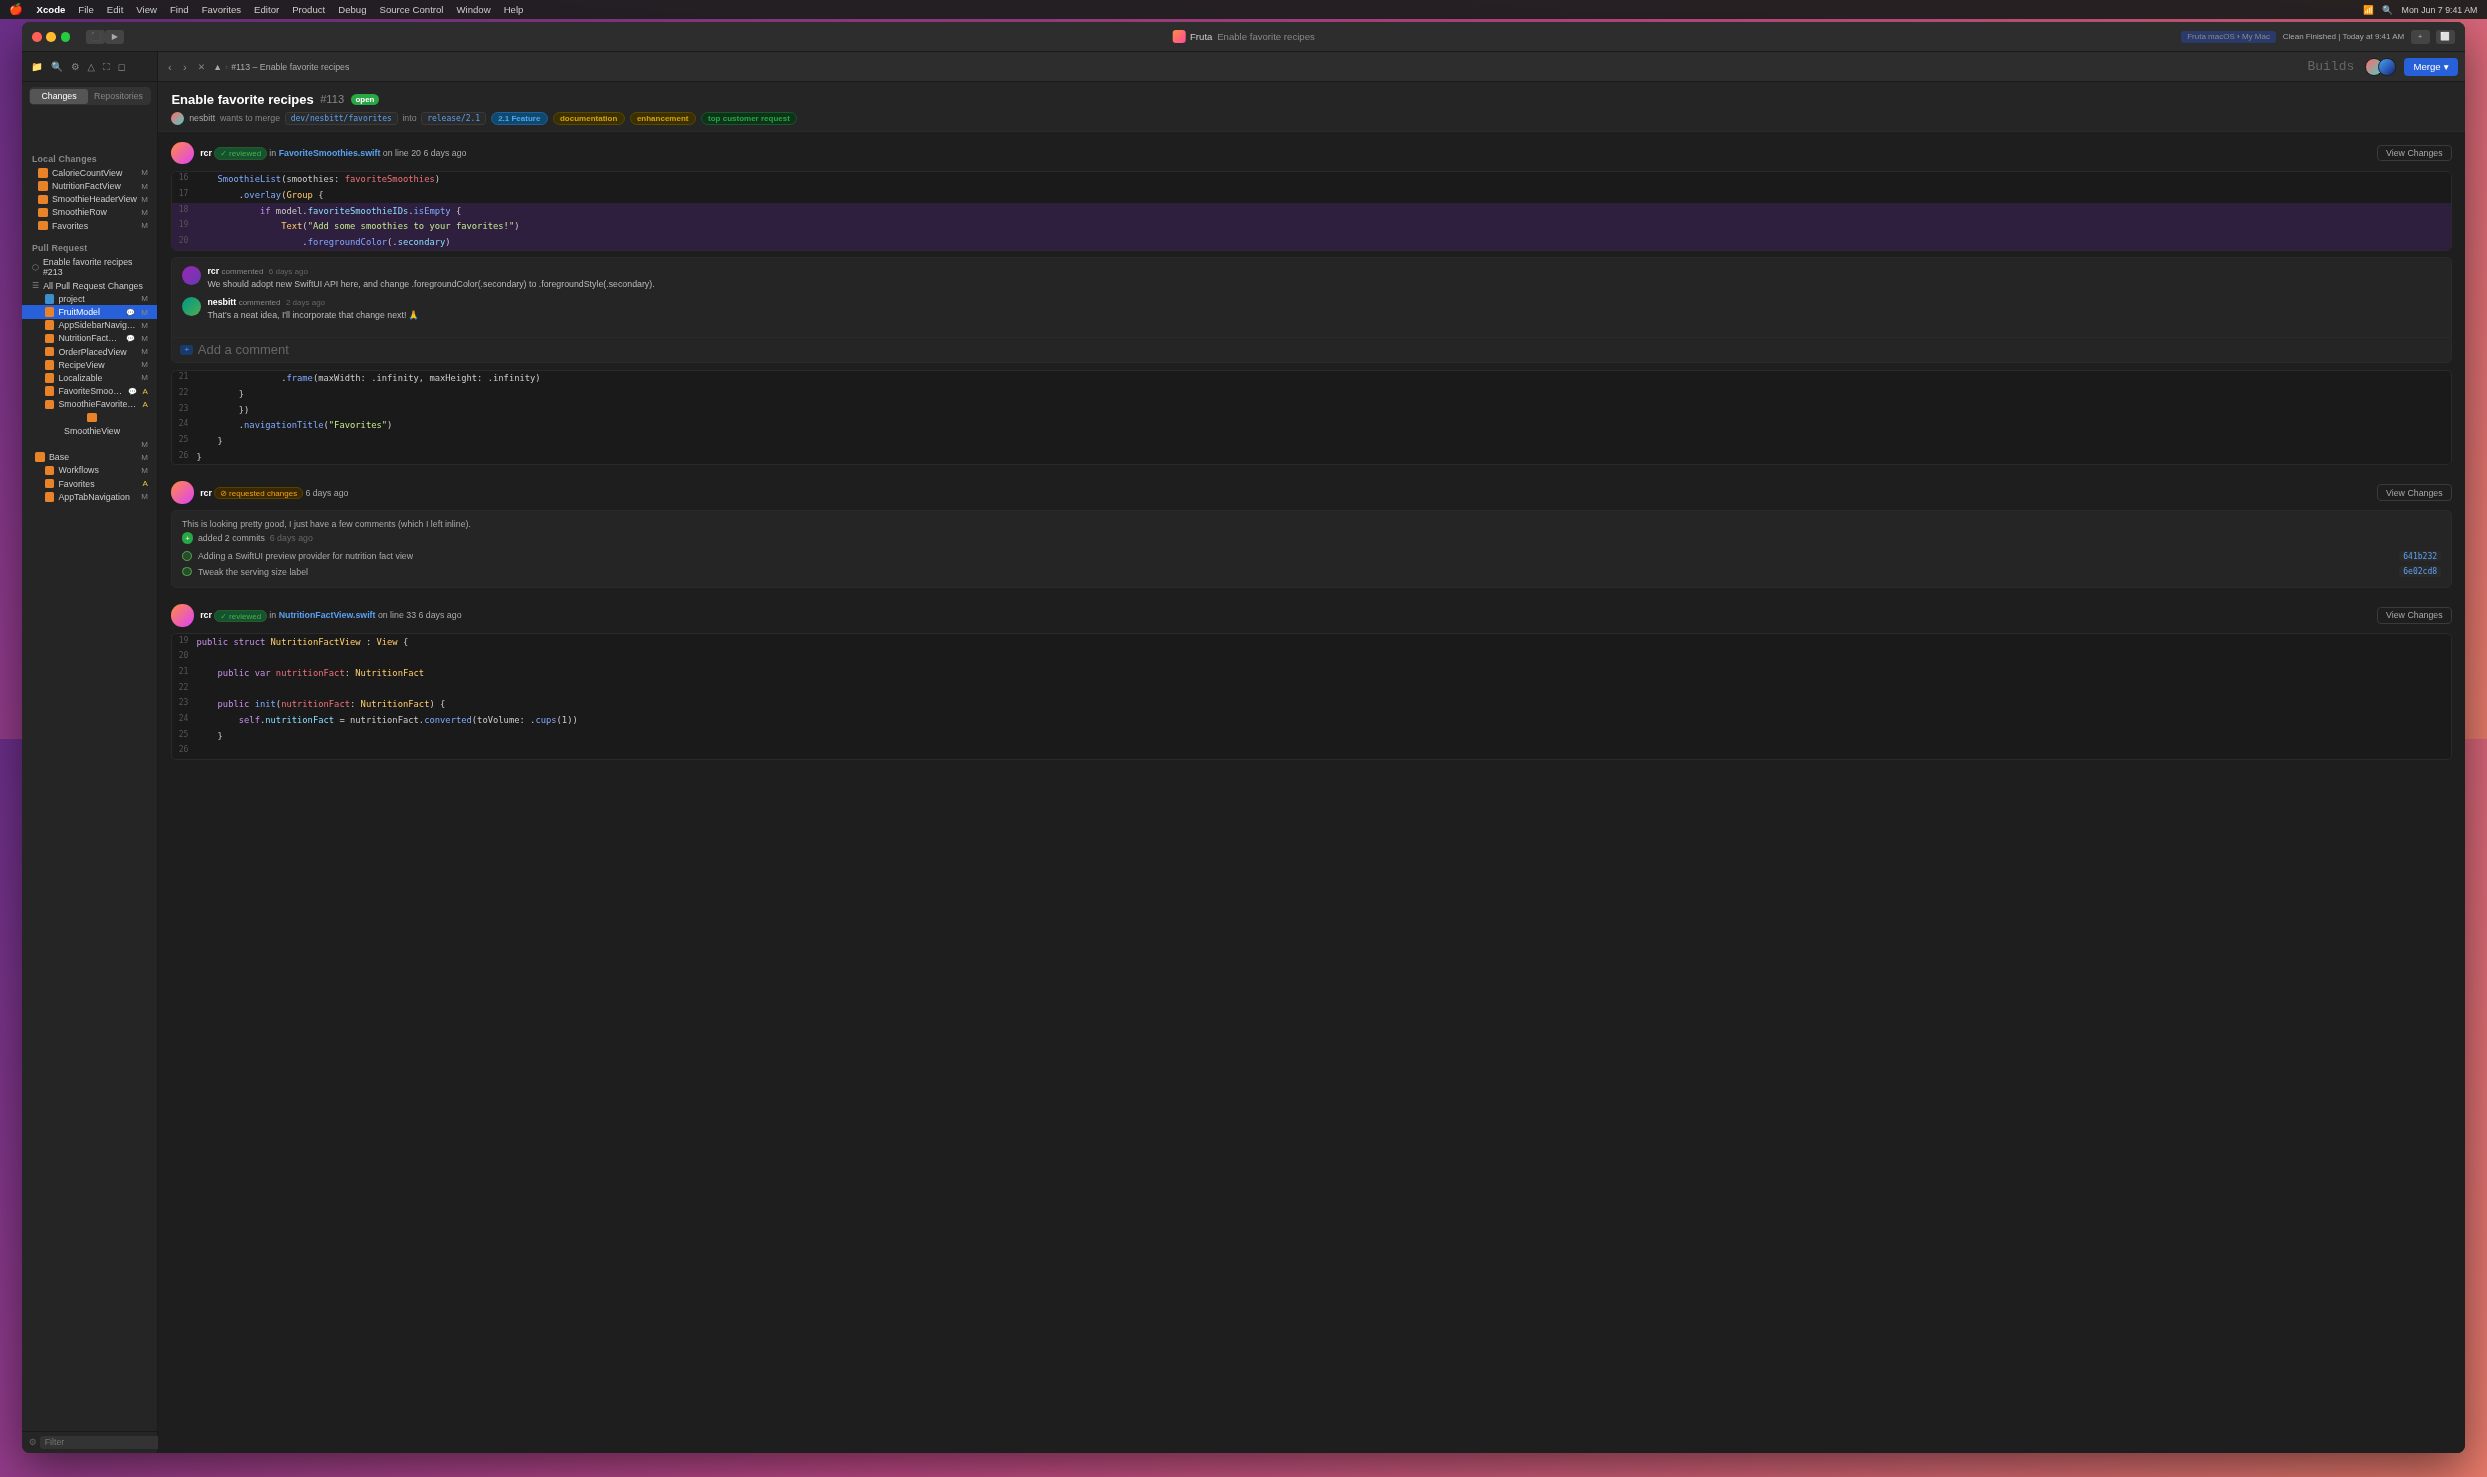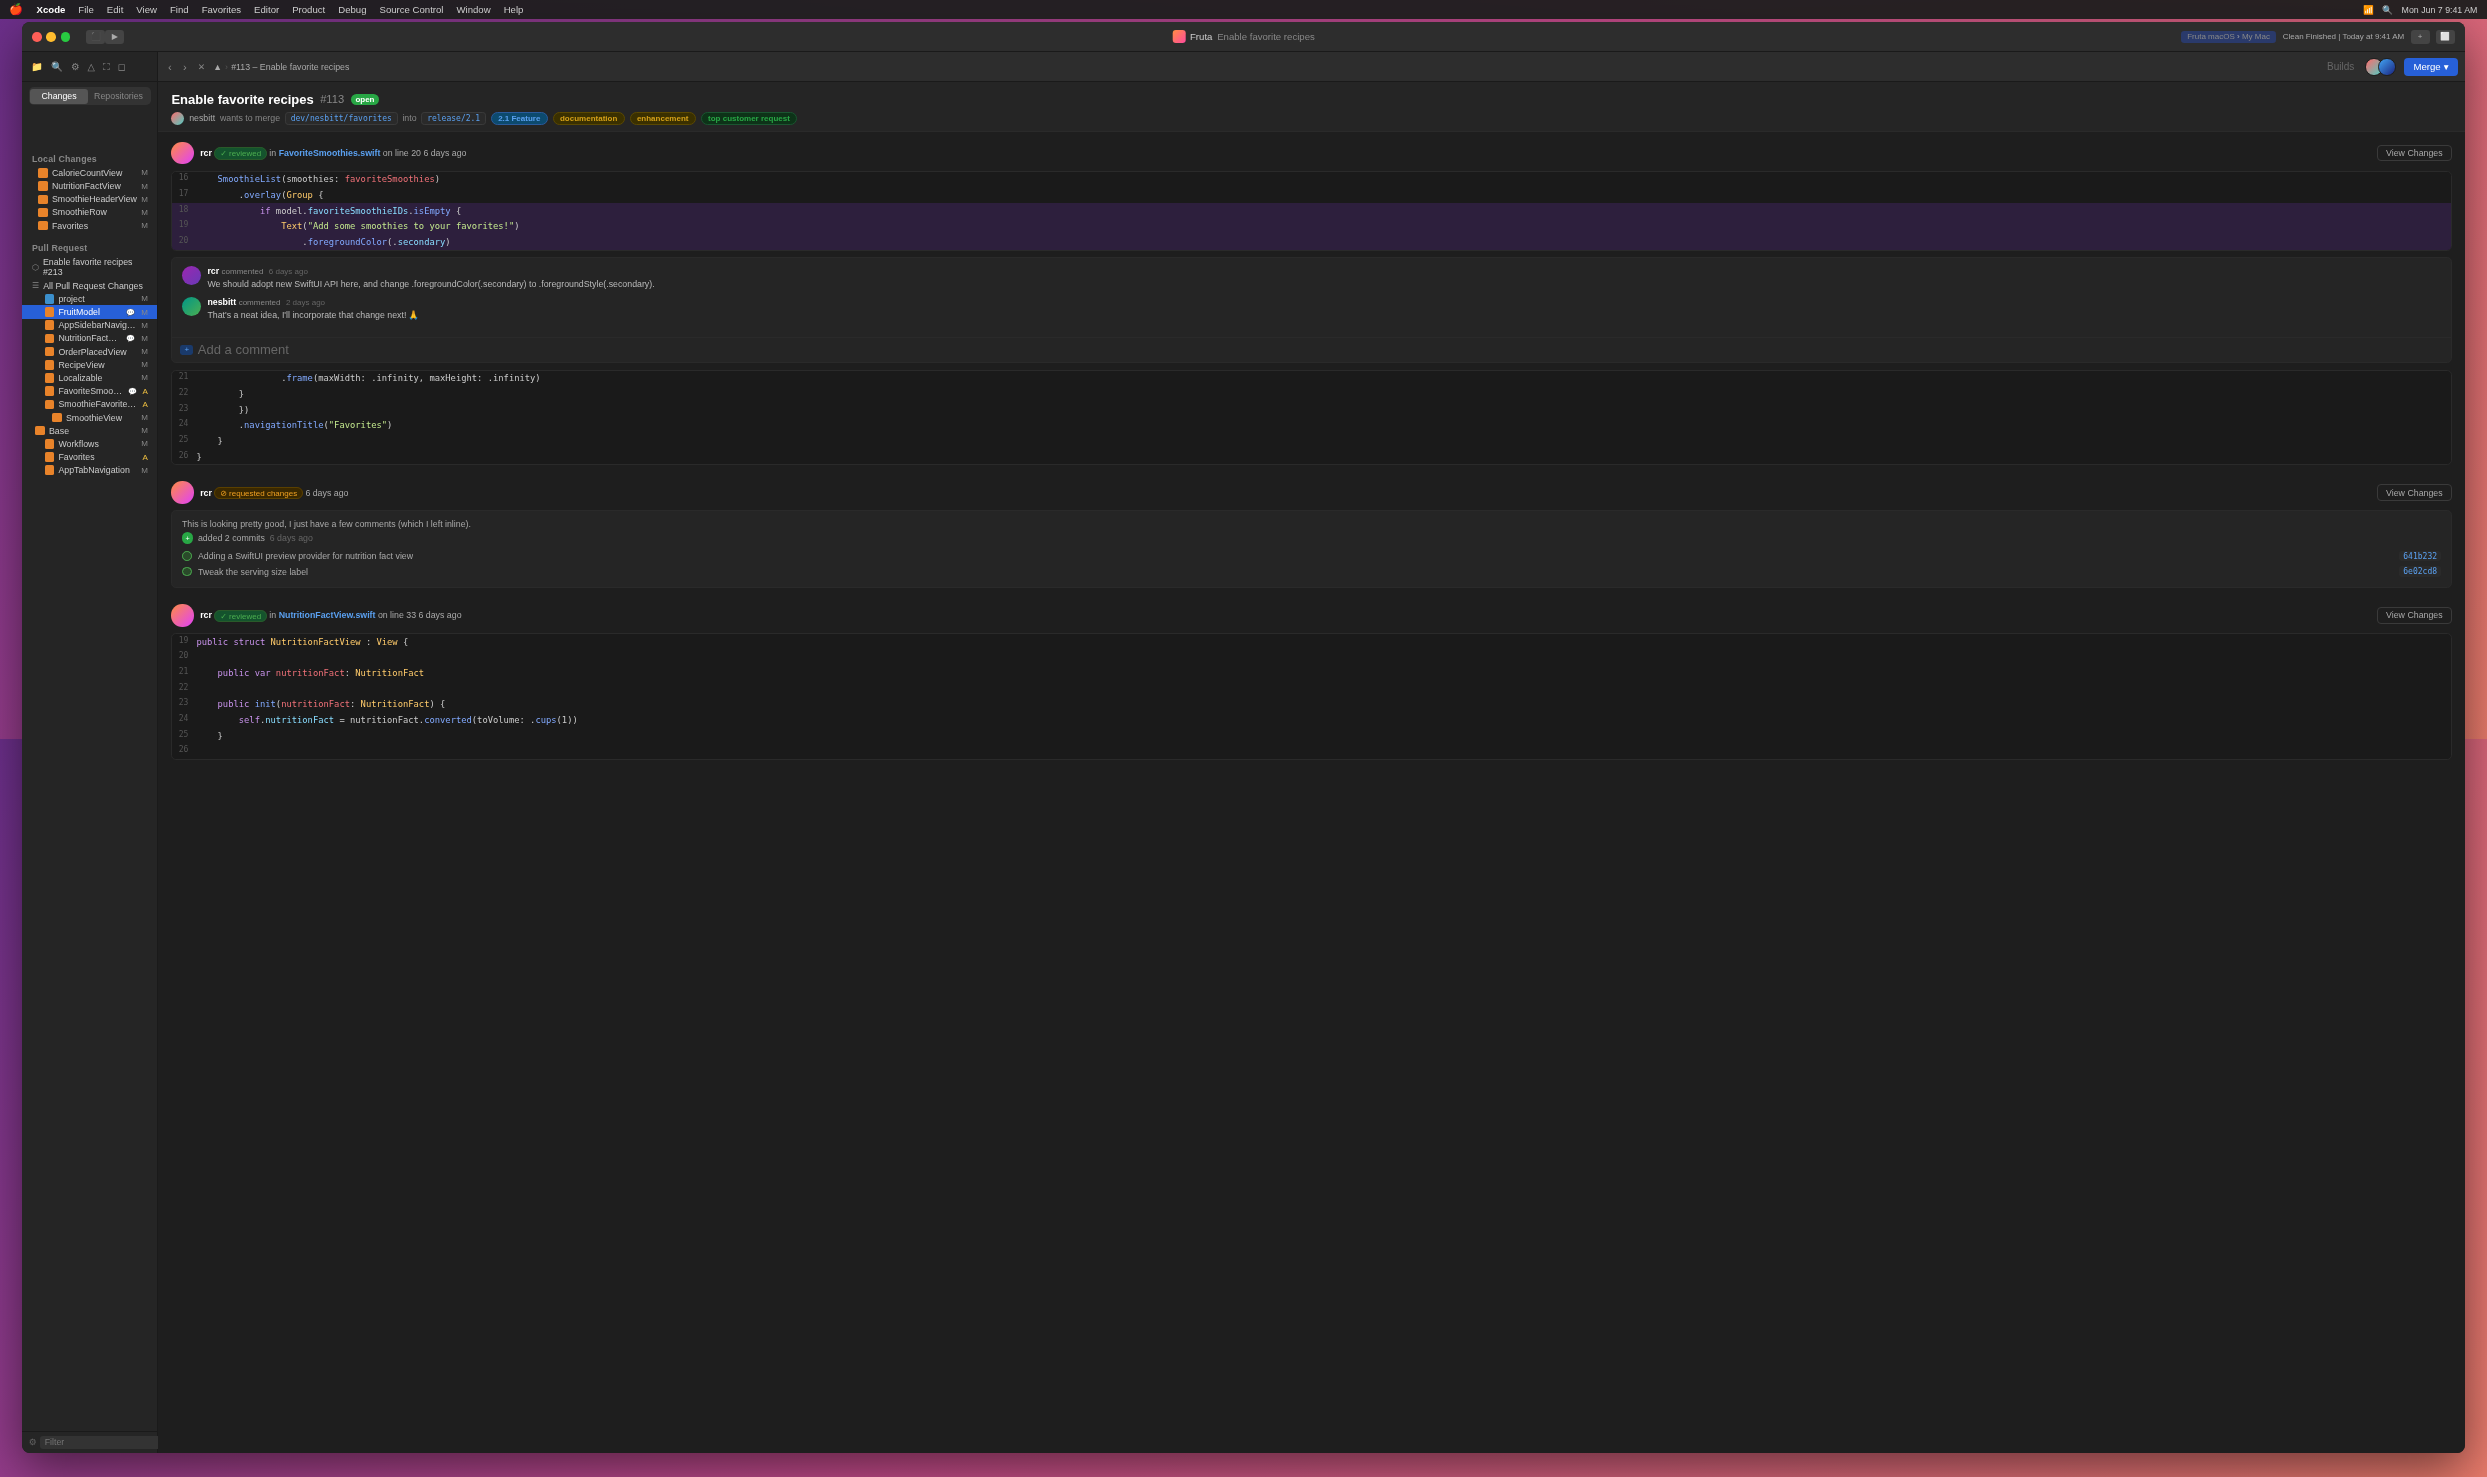--- a/index.html
+++ b/index.html
@@ -821,21 +821,21 @@
           <div class="file-icon icon-orange"></div>
           <span class="file-name">FavoriteSmoothies</span>
           <span style="font-size:7.2px;margin-right:1.6px;">💬</span>
           <span class="file-badge yellow">A</span>
         </div>
         <div class="sidebar-item" style="padding-left:22.4px;">
           <div class="file-icon icon-orange"></div>
           <span class="file-name">SmoothieFavoriteButton</span>
           <span class="file-badge yellow">A</span>
         </div>
-        <div class="sidebar-item" style="padding-left:30px;">
+        <div class="sidebar-item" style="padding-left:14px;flex-direction:column;">
           <div class="file-icon icon-orange"></div>
           <span class="file-name">SmoothieView</span>
           <span class="file-badge">M</span>
         </div>
         <div class="sidebar-item" style="padding-left:13px;">
           <div class="file-icon icon-orange"></div>
           <span class="file-name">Base</span>
           <span class="file-badge">M</span>
         </div>
         <div class="sidebar-item" style="padding-left:22.4px;">
@@ -868,21 +868,21 @@
         <button class="nav-btn">›</button>
         <button class="nav-btn" style="font-size:8.8px;">✕</button>
         <div class="breadcrumb">
           <span class="breadcrumb-item">▲</span>
           <span class="breadcrumb-sep">›</span>
           <span class="breadcrumb-item">#113 – Enable favorite recipes</span>
         </div>
 
         <div style="margin-left:auto;display:flex;align-items:center;gap:8px;">
           <div class="builds-section">
-            <span style="font-size:10px;color:#666;">Builds</span>
+            <span style="font-size:13px;color:#666;font-family:Liberation Mono, monospace;">Builds</span>
           </div>
 
           <div style="display:flex;">
             <div style="width:17.6px;height:17.6px;border-radius:50%;background:linear-gradient(135deg,#ff6b6b,#4ecdc4);border:1.6px solid #1e1e1e;"></div>
             <div style="width:17.6px;height:17.6px;border-radius:50%;background:linear-gradient(135deg,#42a5f5,#1a237e);border:1.6px solid #1e1e1e;margin-left:-4.8px;"></div>
           </div>
           <button class="merge-btn">
             <span>Merge</span>
             <span>▾</span>
           </button>

